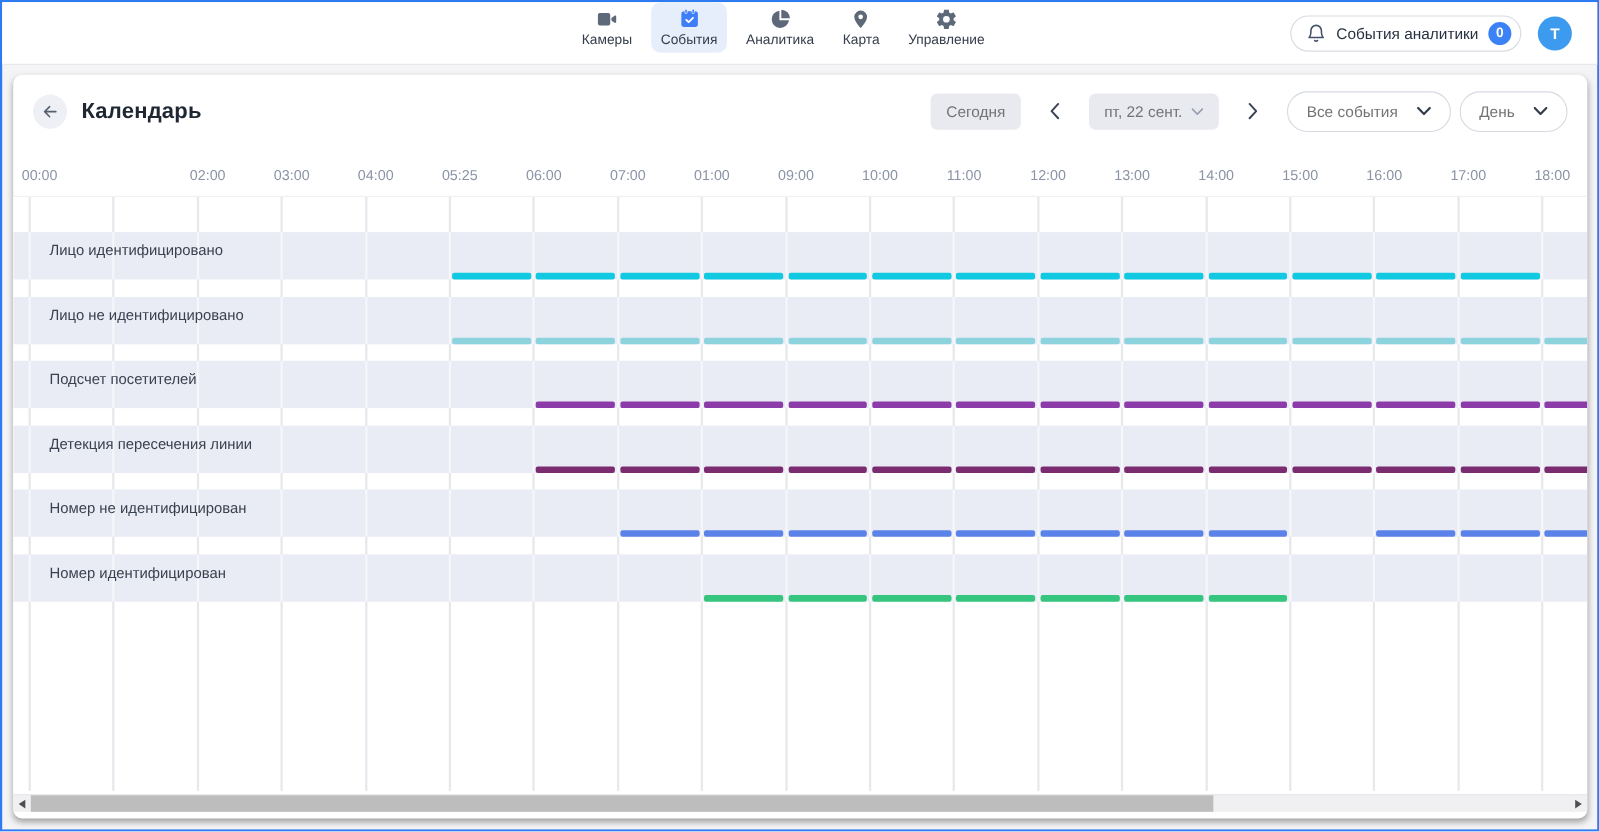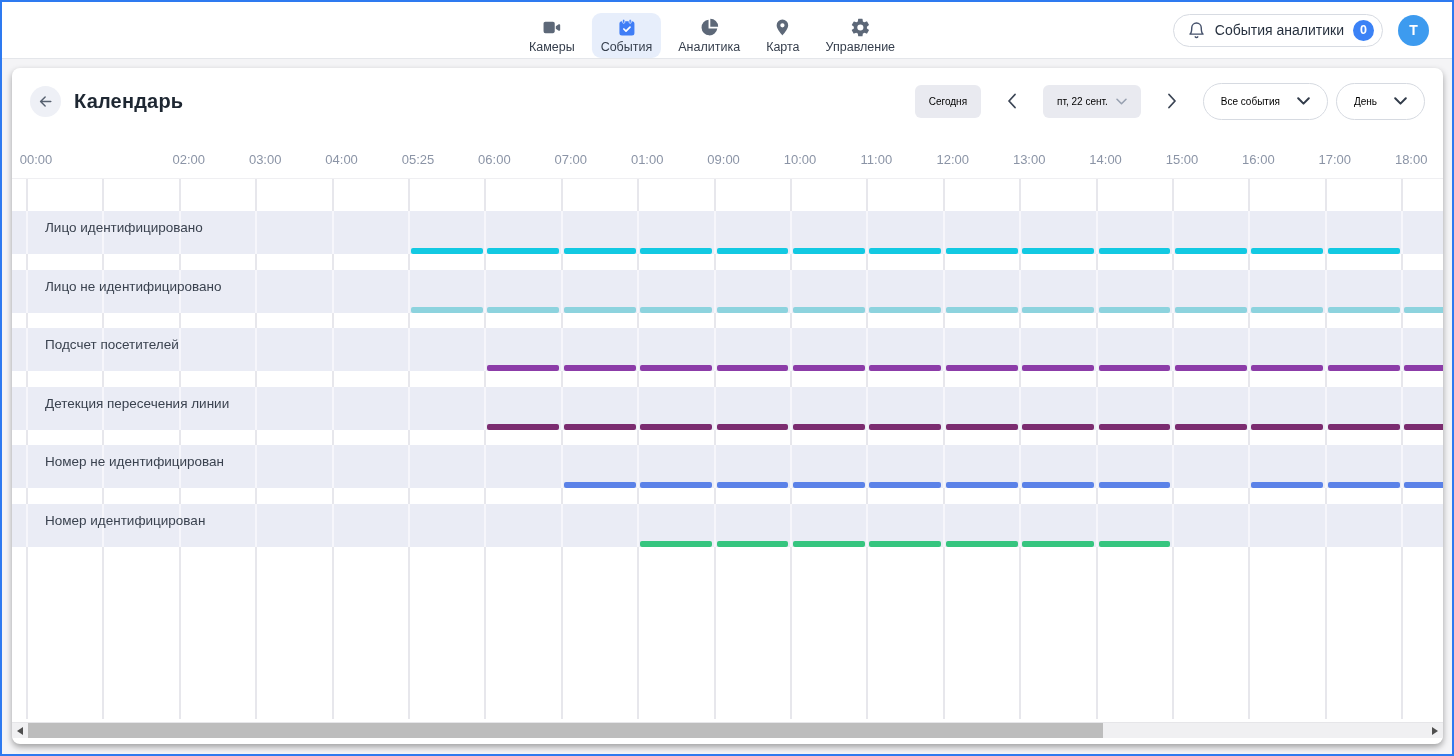--- a/index.html
+++ b/index.html
@@ -4,21 +4,21 @@
 <style>
   html,body{margin:0;padding:0;}
   body{
     width:1454px;height:756px;overflow:hidden;
     font-family:"Liberation Sans","DejaVu Sans",sans-serif;
     background:#fff;position:relative;
   }
   .viewport{position:absolute;inset:0;border:2px solid #2e7af0;box-sizing:border-box;background:#f4f4f6;}
   
   .topbar{position:absolute;top:0;left:0;right:0;height:56px;background:#fff;border-bottom:1px solid #e4e6ea;}
-  .topnav{position:absolute;top:0;left:50%;transform:translateX(calc(-50% - 15px));height:56px;display:flex;align-items:flex-end;gap:8px;}
+  .topnav{position:absolute;top:0;left:50%;transform:translateX(calc(-50% - 15px));height:56px;display:flex;align-items:flex-start;gap:8px;}
   .nav-item{display:flex;flex-direction:column;align-items:center;justify-content:center;gap:3px;
     padding:5px 9px;border-radius:9px;cursor:pointer;background:transparent;border:none;}
   .nav-item.active{background:#e7eefb;}
   .nav-label{font-size:12.5px;color:#353e4c;white-space:nowrap;line-height:1;}
   .nav-icon{height:20px;display:flex;align-items:center;}
   
   .topbar-right{position:absolute;right:23px;top:0;height:56px;display:flex;align-items:center;gap:15px;}
   .notif-btn{display:flex;align-items:center;gap:9px;height:33px;padding:0 8px 0 13px;background:#fff;
     border:1px solid #d7dbe2;border-radius:17px;cursor:pointer;font-family:inherit;}
   .notif-label{font-size:14px;color:#27313f;white-space:nowrap;}
@@ -27,21 +27,21 @@
   .avatar{width:31px;height:31px;border-radius:50%;background:#3d9bef;color:#fff;font-size:14px;font-weight:bold;
     display:flex;align-items:center;justify-content:center;cursor:pointer;}
   
   .panel{position:absolute;left:10px;top:66px;width:1431px;height:676px;background:#fff;border-radius:8px;
     box-shadow:0 3px 6px rgba(0,0,0,0.35);overflow:hidden;}
   .panel-header{display:flex;align-items:center;height:66px;padding:8px 18px;box-sizing:border-box;}
   .back-btn{width:31px;height:31px;border-radius:50%;background:#eef0f6;border:none;cursor:pointer;
     display:flex;align-items:center;justify-content:center;margin-right:13px;flex:none;}
   .title{font-size:20px;font-weight:600;color:#1e2732;margin:0 auto 0 0;letter-spacing:.2px;}
   .controls{display:flex;align-items:center;}
-  .pill{font-family:inherit;font-size:10px;color:#000000;cursor:pointer;display:flex;align-items:center;white-space:nowrap;}
+  .pill{font-family:inherit;font-size:14px;color:#737373;cursor:pointer;display:flex;align-items:center;white-space:nowrap;}
   .pill.gray{background:#e9eaf0;border:none;border-radius:6px;height:33px;padding:0 14px;}
   .pill.outline{background:#fff;border:1px solid #d6dae1;border-radius:19px;height:37px;padding:0 17px;gap:9px;}
   .pill .chev{margin-left:8px;display:flex;}
   .arrow-btn{background:none;border:none;cursor:pointer;padding:0 6px;height:33px;display:flex;align-items:center;}
   .m20{margin-left:20px;} .m8{margin-left:8px;}
   
   .hours-row{position:absolute;left:0;top:84px;width:1431px;height:22px;}
   .hour-label{position:absolute;top:0;transform:translateX(-50%);font-size:13px;color:#8b94a6;white-space:nowrap;}
   .grid{position:absolute;left:0;top:110px;width:1431px;height:540px;background:#fff;overflow:hidden;border-top:1px solid #efeff2;}
   .gridline{position:absolute;top:0;bottom:0;width:2px;background:#e7e7ec;}

